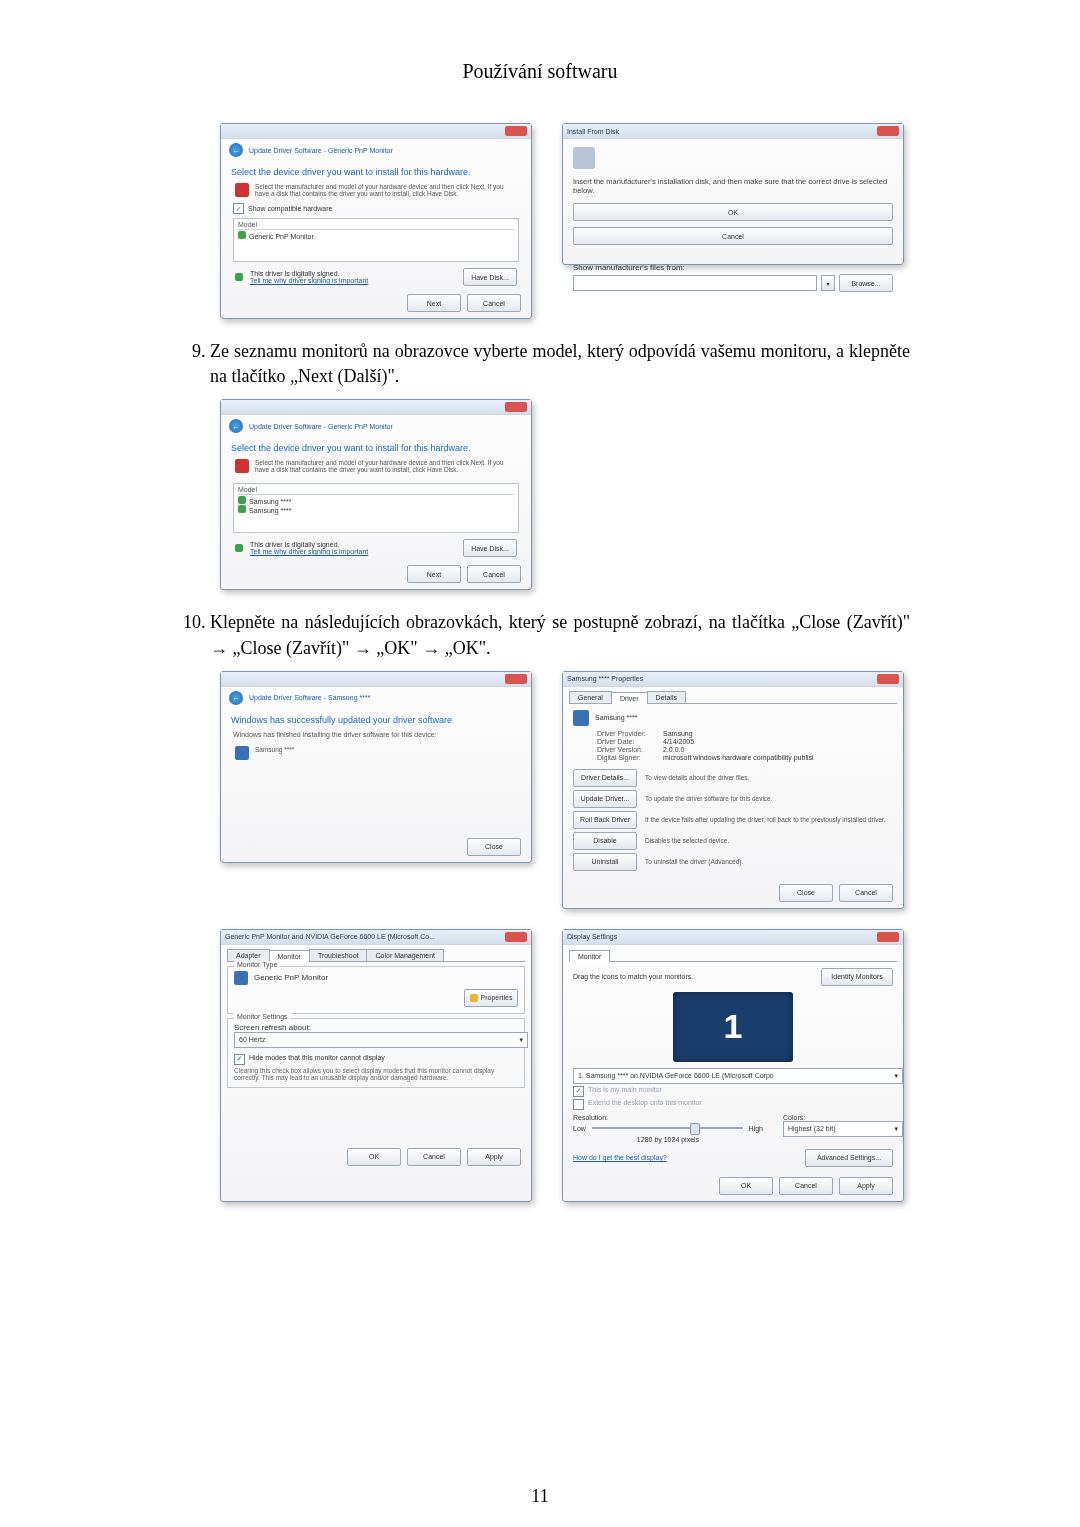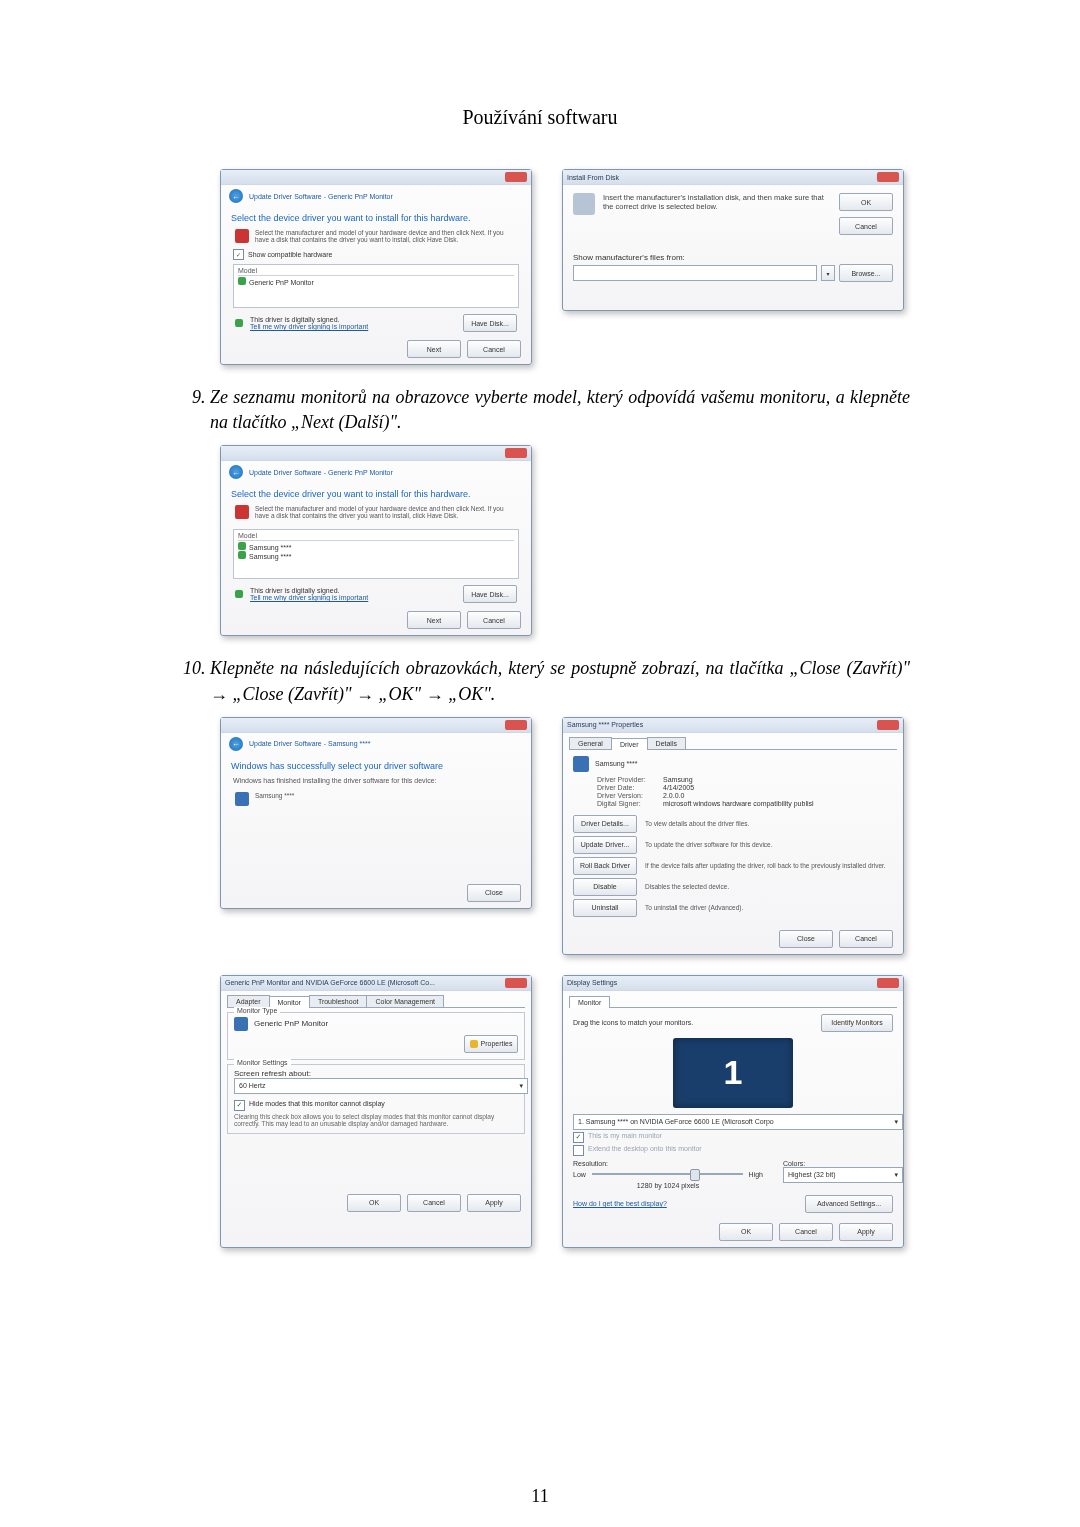--- a/index.html
+++ b/index.html
@@ -14,21 +14,20 @@
     min-height: 1527px;
     margin: 0 auto;
     padding: 60px 170px 40px 170px;
     box-sizing: border-box;
     position: relative;
   }
   .page-title {
     text-align: center;
     font-size: 20px;
     margin-bottom: 40px;
-    margin-top: 46px;
   }
   .row {
     display: flex;
     gap: 30px;
     margin-bottom: 20px;
   }
   
   .dialog {
     background: linear-gradient(#fdfdfd, #f4f4f6);
     border: 1px solid #7d97b3;
@@ -101,42 +100,42 @@
     display:flex;justify-content:flex-end;gap:6px;padding:6px 10px;
   }
   .btn {
     min-width:52px;height:16px;border:1px solid #9aa7b8;border-radius:2px;
     background:linear-gradient(#fefefe,#e4e8ee);font-size:7px;display:flex;
     align-items:center;justify-content:center;color:#333;
   }
 
   
   .ifd { width:340px;height:140px; }
-  .ifd-body {display:flex;gap:8px;padding:8px 10px 4px;}
+  .ifd-body {display:flex;gap:8px;padding:8px 10px 4px;flex-direction:column;}
   .floppy {width:22px;height:22px;background:#b7c4d6;border-radius:3px;flex:0 0 auto;}
   .ifd-text {flex:1;font-size:7.5px;color:#444;}
   .ifd-btncol {display:flex;flex-direction:column;gap:6px;}
   .ifd-lower {padding:14px 10px 8px;}
   .ifd-lower .combo {
     display:flex;align-items:center;gap:4px;margin-top:2px;
   }
   .ifd-lower .combo input {
     flex:1;height:14px;border:1px solid #9aa7b8;font-size:7px;padding:0 3px;background:#fff;
   }
   .caret {width:12px;height:14px;border:1px solid #9aa7b8;background:linear-gradient(#fefefe,#e4e8ee);display:flex;align-items:center;justify-content:center;font-size:6px;}
 
   
   ol.steps {
     list-style: decimal;
     margin: 10px 0 10px 40px;
     padding: 0;
     font-size: 18px;
     line-height: 1.4;
   }
-  ol.steps > li { margin-bottom: 8px; text-align: justify; font-style: italic; }
+  ol.steps > li { margin-bottom: 8px; text-align: justify; }
 
   
   .tabs {display:flex;border-bottom:1px solid #9aa7b8;margin:4px 6px 0;}
   .tab {padding:2px 8px;font-size:7px;border:1px solid #9aa7b8;border-bottom:none;background:#e9edf2;margin-right:-1px;}
   .tab.active{background:#fff;position:relative;top:1px;}
   .tabbody {padding:6px 10px 4px;font-size:7px;}
   .kv {display:flex;gap:6px;margin:1px 0;}
   .kv .k{width:60px;color:#555;}
   .drvrow {display:flex;gap:8px;align-items:center;margin:3px 0;}
   .drvrow .btn{min-width:62px;}
@@ -277,21 +276,21 @@
 
   <div class="row" style="margin-left:50px;">
     <div class="dialog" style="width:310px;height:190px;display:flex;flex-direction:column;">
       <div class="titlebar">
           <span class="close-dot"></span>
         </div>
       <div class="breadcrumb">
         <span class="back-circle">←</span>
         <span>Update Driver Software - Samsung ****</span>
       </div>
-      <div class="instr">Windows has successfully select your driver software</div>
+      <div class="instr">Windows has successfully updated your driver software</div>
       <div style="padding:4px 12px;font-size:7px;color:#555;">Windows has finished installing the driver software for this device:</div>
       <div class="sub">
         <span class="disk-icon" style="background:#3a71b5;"></span>
         <span>Samsung ****</span>
       </div>
       <div style="flex:1"></div>
       <div class="btnrow">
         <div class="btn">Close</div>
       </div>
     </div>

